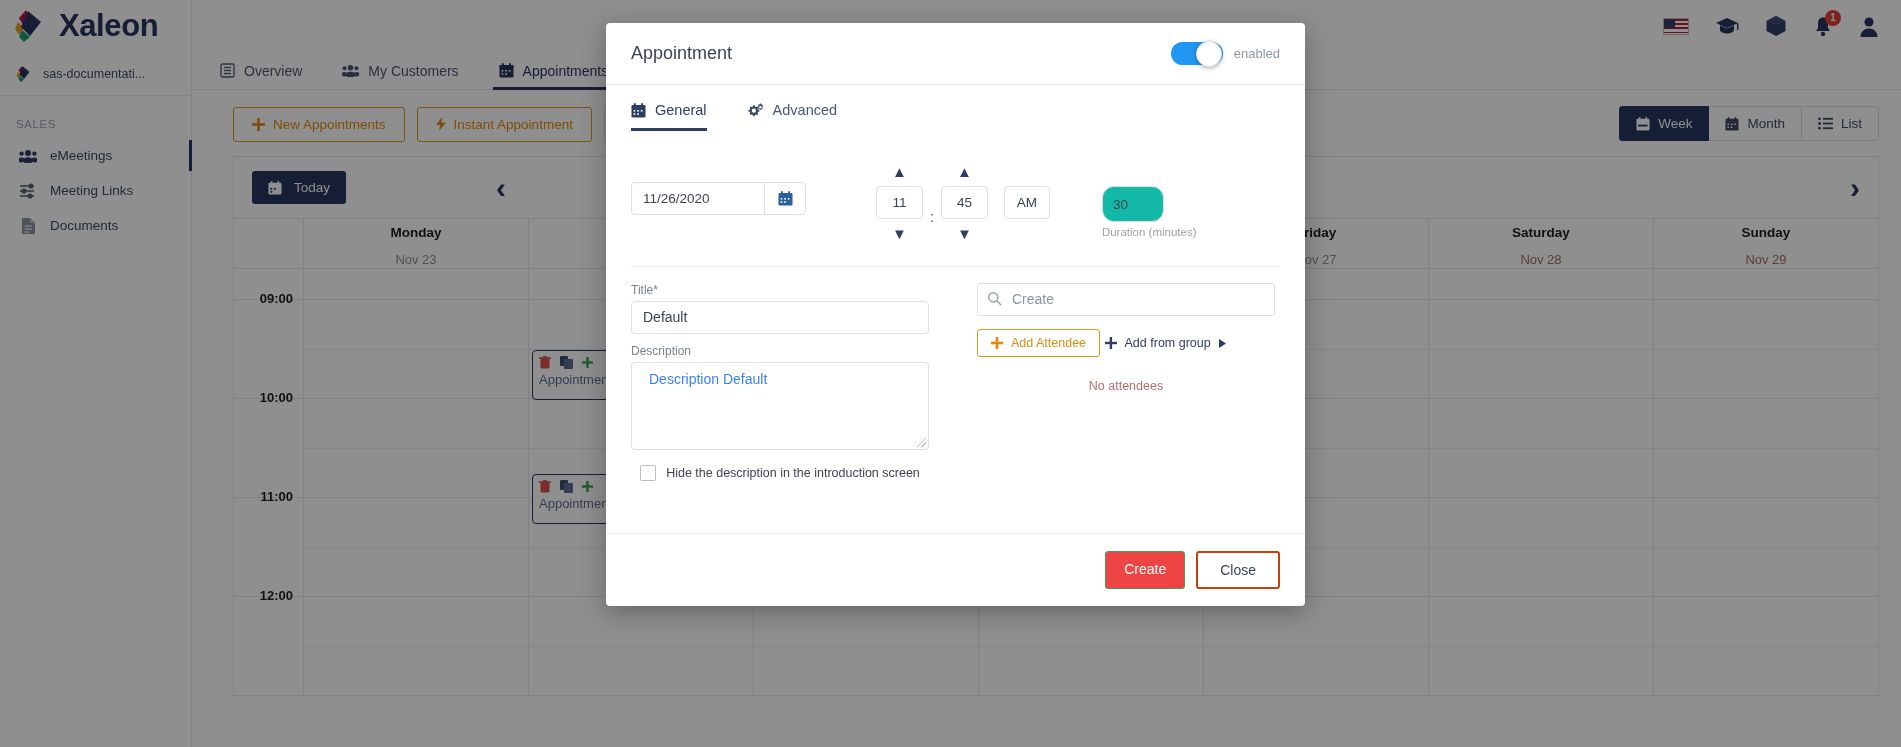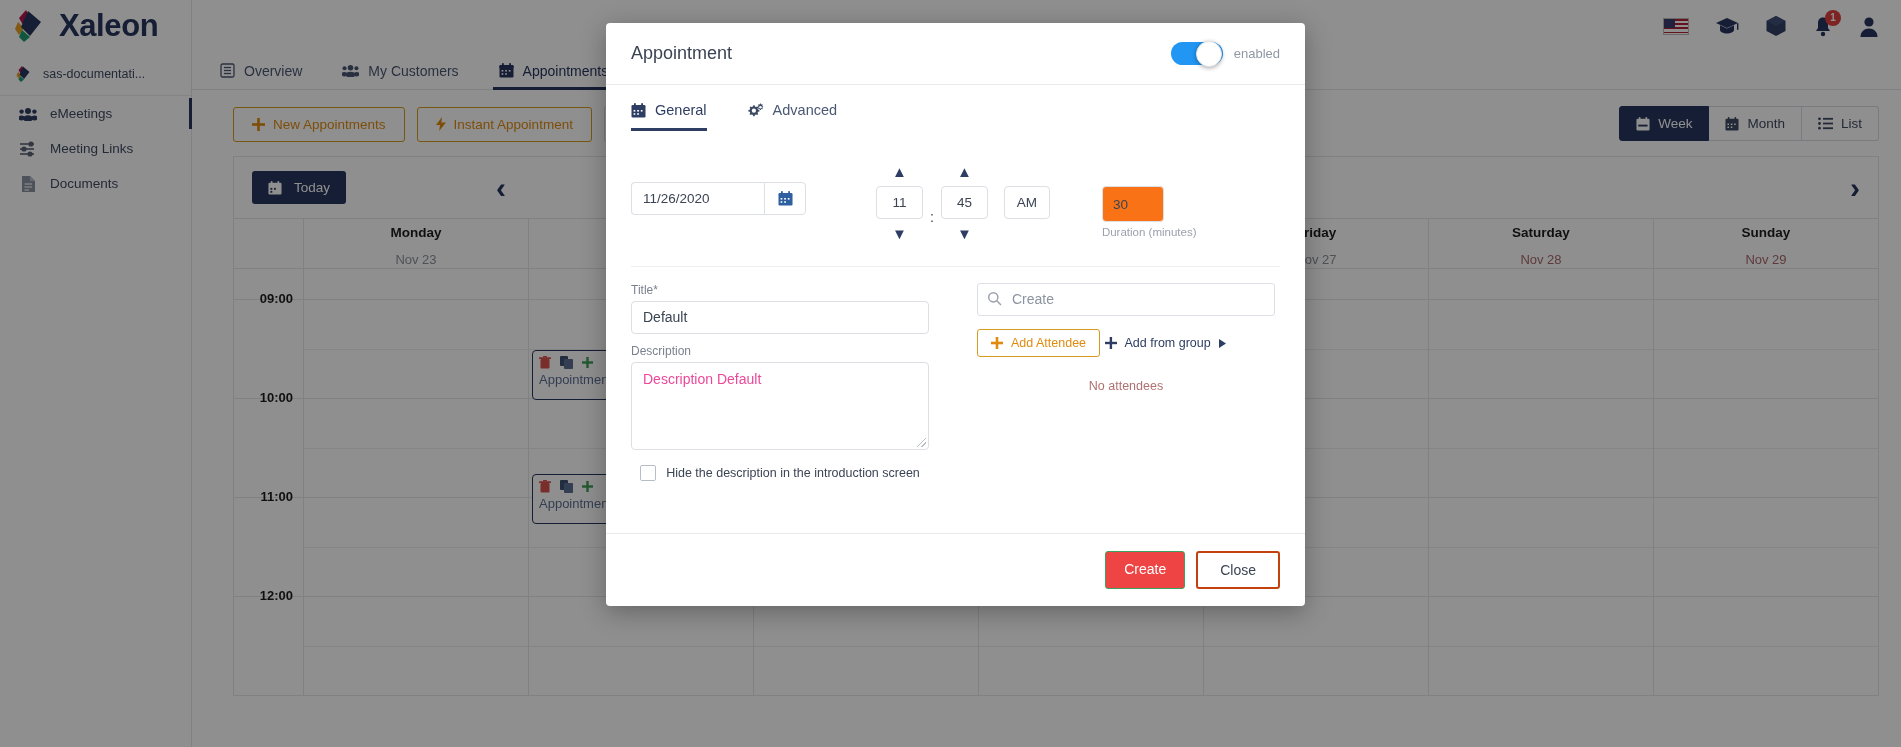--- a/index.html
+++ b/index.html
@@ -194,38 +194,38 @@
     font-size: 13.5px; color: #3b4453; background: #fff; margin: 4px 0;
   }
   .colon { font-size: 14px; color: #3b4453; margin: 0 7px; padding-top: 48px; }
   .ampm-box {
     width: 46px; height: 33px; border: 1px solid #dcdfe4; border-radius: 4px;
     display: flex; align-items: center; justify-content: center;
     font-size: 13.5px; color: #3b4453; background: #fff; margin-top: 25px; margin-left: 16px;
   }
   .duration-group { margin-left: 52px; margin-top: 25px; }
   .duration-box {
-    width: 62px; height: 36px; border: 1px solid #dcdfe4; border-radius: 4px;
+    width: 62px; height: 36px; border: 1px solid #dcdfe4; border-radius: 12px;
     display: flex; align-items: center; padding-left: 10px;
-    font-size: 13.5px; color: #3b4453; background: #f97316;
+    font-size: 13.5px; color: #3b4453; background: #14b8a6;
   }
   .duration-label { font-size: 11.5px; color: #9aa1ad; margin-top: 4px; }
   .time-cluster { display: flex; margin-left: 70px; }
 
   .fields-row { display: flex; gap: 48px; padding-top: 14px; }
   .col-left { width: 298px; }
   .col-right { width: 298px; }
   .flabel { font-size: 12px; color: #7a828f; margin-bottom: 4px; }
   .ftext {
     width: 100%; height: 33px; border: 1px solid #dcdfe4; border-radius: 4px;
     font-size: 14px; color: #3b4453; padding: 0 11px; line-height: 31px; background: #fff;
   }
   .ftextarea {
     width: 100%; height: 88px; border: 1px solid #dcdfe4; border-radius: 4px;
-    font-size: 14px; color: #ec4899; padding: 8px 11px; background: #fff; position: relative;
+    font-size: 14px; color: #3b82f6; padding: 8px 17px; background: #fff; position: relative;
   }
   .resize-grip {
     position: absolute; right: 2px; bottom: 2px; width: 9px; height: 9px;
     background:
       linear-gradient(135deg, transparent 0 45%, #b9bec6 45% 55%, transparent 55% 100%),
       linear-gradient(135deg, transparent 0 70%, #b9bec6 70% 80%, transparent 80% 100%);
   }
   .spacer10 { height: 10px; }
   .checkrow { display: flex; align-items: center; gap: 10px; margin-top: 15px; justify-content: center; }
   .checkbox { width: 16px; height: 16px; border: 1px solid #b8bdc5; border-radius: 2px; background: #fff; }
@@ -288,20 +288,21 @@
           <svg width="19" height="18" viewBox="0 0 38 36">
             <polygon points="5,10 12,2 16,9 9,17" fill="#b5174e"></polygon>
             <polygon points="4,14 10,20 5,27 1,21" fill="#e8a020"></polygon>
             <polygon points="14,3 27,14 16,28 7,19" fill="#27365f"></polygon>
             <polygon points="8,22 16,29 10,34 5,29" fill="#1f9c6e"></polygon>
           </svg>
         </span>
         <span class="account-label">sas-documentati...</span>
       </div>
 
+      <div class="nav-section-title">SALES</div>
 
       <div class="nav-item active">
         <span class="nav-ico">
           <svg width="18" height="14" viewBox="0 0 18 14" fill="#2e3d63">
             <circle cx="9" cy="4" r="3"></circle>
               <ellipse cx="9" cy="11.5" rx="5" ry="3.2"></ellipse>
             <circle cx="2.6" cy="4.6" r="2.2"></circle>
               <ellipse cx="2.4" cy="11" rx="3" ry="2.4"></ellipse>
             <circle cx="15.4" cy="4.6" r="2.2"></circle>
               <ellipse cx="15.6" cy="11" rx="3" ry="2.4"></ellipse>

